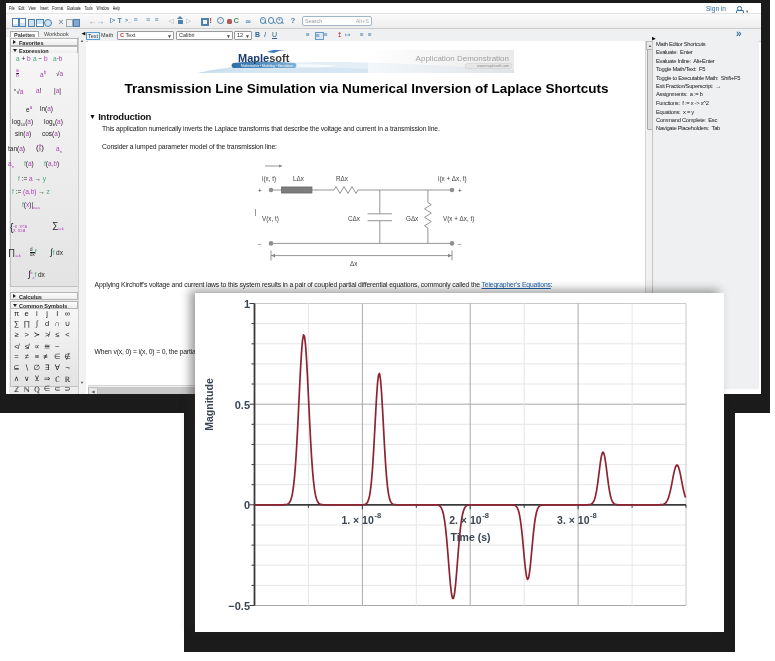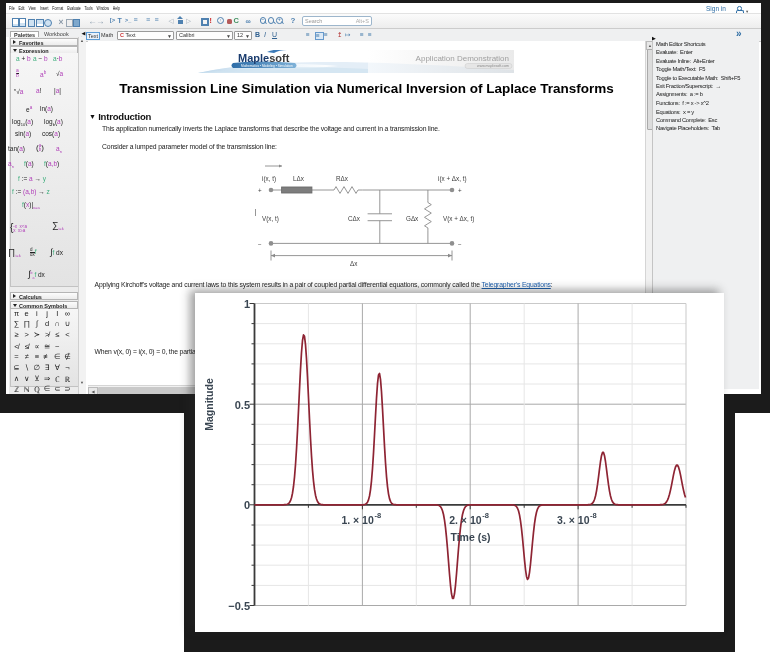--- a/index.html
+++ b/index.html
@@ -221,21 +221,21 @@
 <path d="M0,23 C40,14 90,12 140,16 C100,20 40,22 0,23 Z" fill="url(#bw)"></path>
 <path d="M0,23 C50,17 110,16 170,19 L170,23 Z" fill="#cfe2f0" opacity="0.7"></path>
 <path d="M35,13 q32,-3 62,0 q3,2.5 0,5 l-62,0 q-3,-2.5 0,-5 Z" fill="url(#bw2)"></path>
 <path d="M69,2 q10,-4 20,-2 q-8,0 -13,3 Z" fill="#3b7ab8"></path>
 <text x="40" y="11.5" font-family="Liberation Sans,sans-serif" font-size="11" font-weight="bold" fill="#1b3c6e">Maple<tspan fill="#3a3a3a">soft</tspan></text>
 <text x="43" y="17.3" font-family="Liberation Sans,sans-serif" font-size="3.2" fill="#ffffff">Mathematics • Modeling • Simulation</text>
 <text x="311" y="10.5" text-anchor="end" font-family="Liberation Sans,sans-serif" font-size="8" fill="#a0a0a0">Application Demonstration</text>
 <rect x="267" y="13.5" width="47" height="5" rx="2.5" fill="#e6e6e6" stroke="#c8c8c8" stroke-width="0.5"></rect>
 <text x="311" y="17.3" text-anchor="end" font-family="Liberation Sans,sans-serif" font-size="3.6" fill="#888">www.maplesoft.com</text>
 </svg></div>
-<div style="position:absolute;left:0;top:39.5px;width:557px;text-align:center;font-size:13.5px;font-weight:bold;color:#000;">Transmission Line Simulation via Numerical Inversion of Laplace Transforms</div>
+<div style="position:absolute;left:0;top:39.5px;width:557px;text-align:center;font-size:13.5px;font-weight:bold;color:#000;">Transmission Line Simulation via Numerical Inversion of Laplace Shortcuts</div>
 <div style="position:absolute;left:1px;top:70px;font-size:9.5px;font-weight:bold;color:#111;letter-spacing:-0.2px;"><span style="font-size:7px;vertical-align:1px">▼</span> Introduction</div>
 <div style="position:absolute;left:14px;top:83.5px;font-size:6.8px;color:#222;letter-spacing:-0.15px;">This application numerically inverts the Laplace transforms that describe the voltage and current in a transmission line.</div>
 <div style="position:absolute;left:14px;top:101.5px;font-size:6.8px;color:#222;letter-spacing:-0.15px;">Consider a lumped parameter model of the transmission line:</div>
 <svg style="position:absolute;left:160px;top:114px" width="240" height="126" viewBox="248 155 240 126">
 <g stroke="#8a8a8a" stroke-width="0.9" fill="none">
 <line x1="265" y1="166" x2="282" y2="166"></line>
           <path d="M282,166 l-3,-1.6 v3.2 Z" fill="#8a8a8a" stroke="none"></path>
 <line x1="271" y1="190" x2="281.6" y2="190"></line>
           <line x1="311.9" y1="190" x2="331" y2="190"></line>
 <path d="M331,190 l3,0 l2.00,-3.4 l2.00,3.4 l2.00,3.4 l2.00,-3.4 l2.00,-3.4 l2.00,3.4 l2.00,3.4 l2.00,-3.4 l2.00,-3.4 l2.00,3.4 l2.00,3.4 l2.00,-3.4 L362.4,190"></path>

